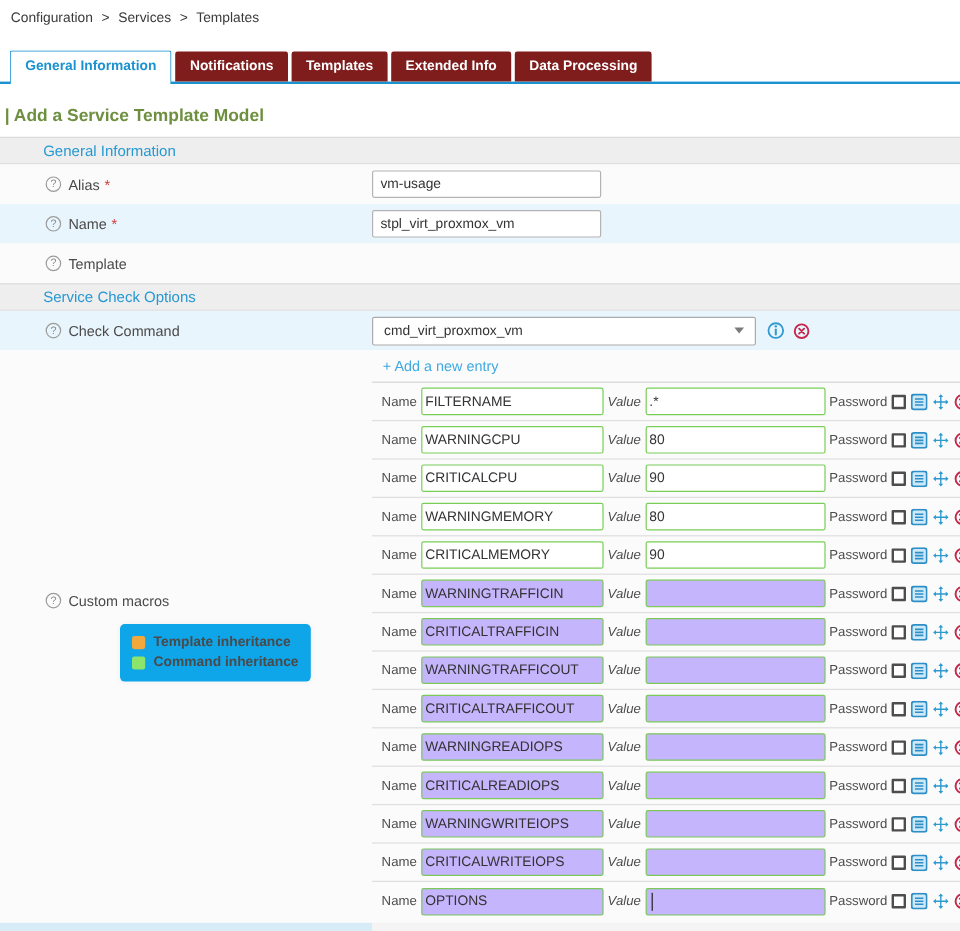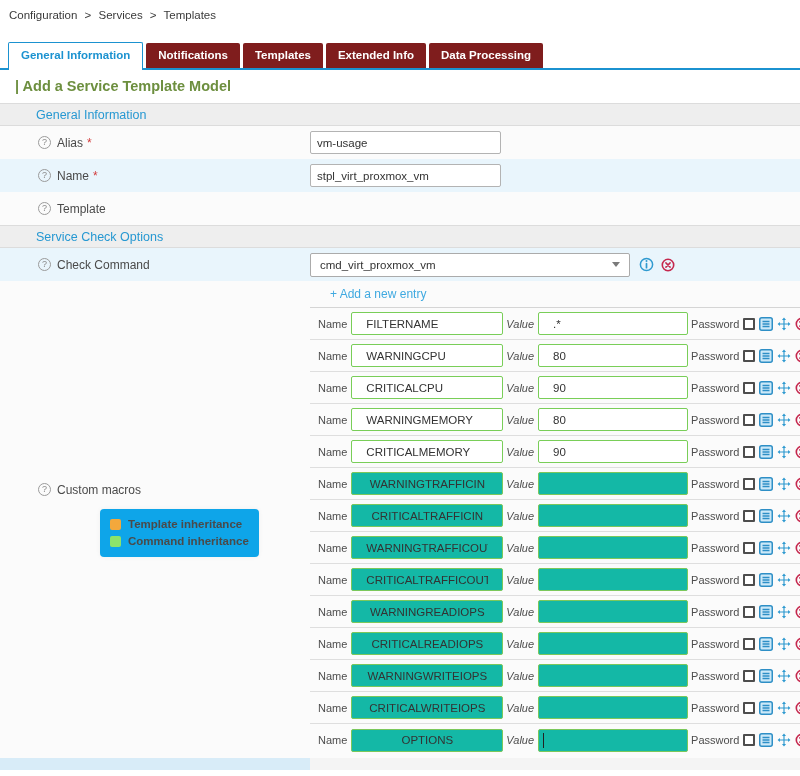--- a/index.html
+++ b/index.html
@@ -13,22 +13,22 @@
 
   
   .tabbar { display: flex; align-items: flex-end; gap: 3px; margin-top: 21px;
     padding-left: 8px; border-bottom: 2px solid #1b92d0; }
   .tab { background: #7f1d1d; color: #fff; font-size: 11.5px; font-weight: 600;
     padding: 6px 12px; border-radius: 2px 2px 0 0; cursor: pointer; line-height: 13px; }
   .tab.active { background: #fff; color: #1b92d0; border: 1px solid #1b92d0;
     border-bottom: none; margin-bottom: -2px; padding: 6px 12px 8px 12px; }
 
   
-  .page-title { padding: 9px 0 9px 15px; color: #6d8f3f; font-size: 14.5px;
-    font-weight: 700; line-height: 15px; }
+  .page-title { padding: 9px 0 9px 4px; color: #6d8f3f; font-size: 14.5px;
+    font-weight: 700; line-height: 15px; margin-top: 11px; }
 
   
   .section-header { height: 23px; background: #eeeeee; border-top: 1px solid #dcdcdc;
     border-bottom: 1px solid #dcdcdc; display: flex; align-items: center;
     padding-left: 36px; color: #2698d2; font-size: 12.5px; }
 
   
   .form-row { display: flex; align-items: center; height: 33px; }
   .row-light { background: #fbfbfb; }
   .row-blue { background: #e9f5fc; }
@@ -60,36 +60,36 @@
   .macros-label-col { width: 310px; flex-shrink: 0; display: flex; flex-direction: column;
     justify-content: center; padding-left: 38px; }
   .macros-label-line { display: flex; align-items: center; }
   .legend-card { margin: 12px 0 0 62px; background: #0ea5e9; border-radius: 4px;
     padding: 7px 10px; width: max-content; box-shadow: 0 0 5px rgba(0,0,0,0.05); font-weight: bold; }
   .legend-item { display: flex; align-items: center; gap: 7px; font-size: 11.5px;
     color: #4a4a4a; line-height: 17px; }
   .legend-swatch { width: 11px; height: 11px; border-radius: 2px; flex-shrink: 0; }
 
   .macros-field-col { flex: 1; display: flex; flex-direction: column; padding-top: 4px; }
-  .add-entry { color: #3fa9e0; font-size: 12px; margin: 2px 0 6px 20px; width: max-content; }
+  .add-entry { color: #3fa9e0; font-size: 12px; margin: 2px 0 6px 9px; width: max-content; }
   .macro-rows { border-top: 1px solid #d5d5d5; }
   .macro-row { display: flex; align-items: center; height: 32px;
     border-bottom: 1px solid #dedede; }
   .macro-row:last-child { border-bottom: none; }
   .macro-label { font-size: 11px; color: #4d4d4d; flex-shrink: 0; }
   .name-label { margin: 0 4px 0 8px; }
   .value-label { margin: 0 4px 0 3px; font-style: italic; }
   .password-label { margin: 0 4px 0 3px; }
   .macro-input { height: 23px; border: 1.5px solid #79ce58; border-radius: 2px;
-    background: #fff; padding: 0 14px; font-size: 11.5px; color: #333;
+    background: #fff; padding: 0 2px; font-size: 11.5px; color: #333;
     font-family: "Liberation Sans", sans-serif; }
   .name-input { width: 152px; }
   .value-wrap { position: relative; display: inline-flex; }
   .value-input { width: 150px; }
-  .macro-row.inherited .macro-input { background: #14b8a6; border-color: #7bc85b; text-align: center; }
+  .macro-row.inherited .macro-input { background: #c4b5fd; border-color: #7bc85b; }
   .caret { position: absolute; left: 5px; top: 4px; width: 1px; height: 15px;
     background: #222; }
   .checkbox { width: 12px; height: 12px; border: 2px solid #4d4d4d; border-radius: 1px;
     background: #fff; margin-right: 4px; flex-shrink: 0; cursor: pointer; }
   .macro-icons { display: flex; align-items: center; gap: 4px; }
 
   
   .bottom-strip { display: flex; height: 12px; }
   .bottom-strip-left { width: 310px; background: #d8ecf8; }
   .bottom-strip-right { flex: 1; background: #f4f4f4; }

